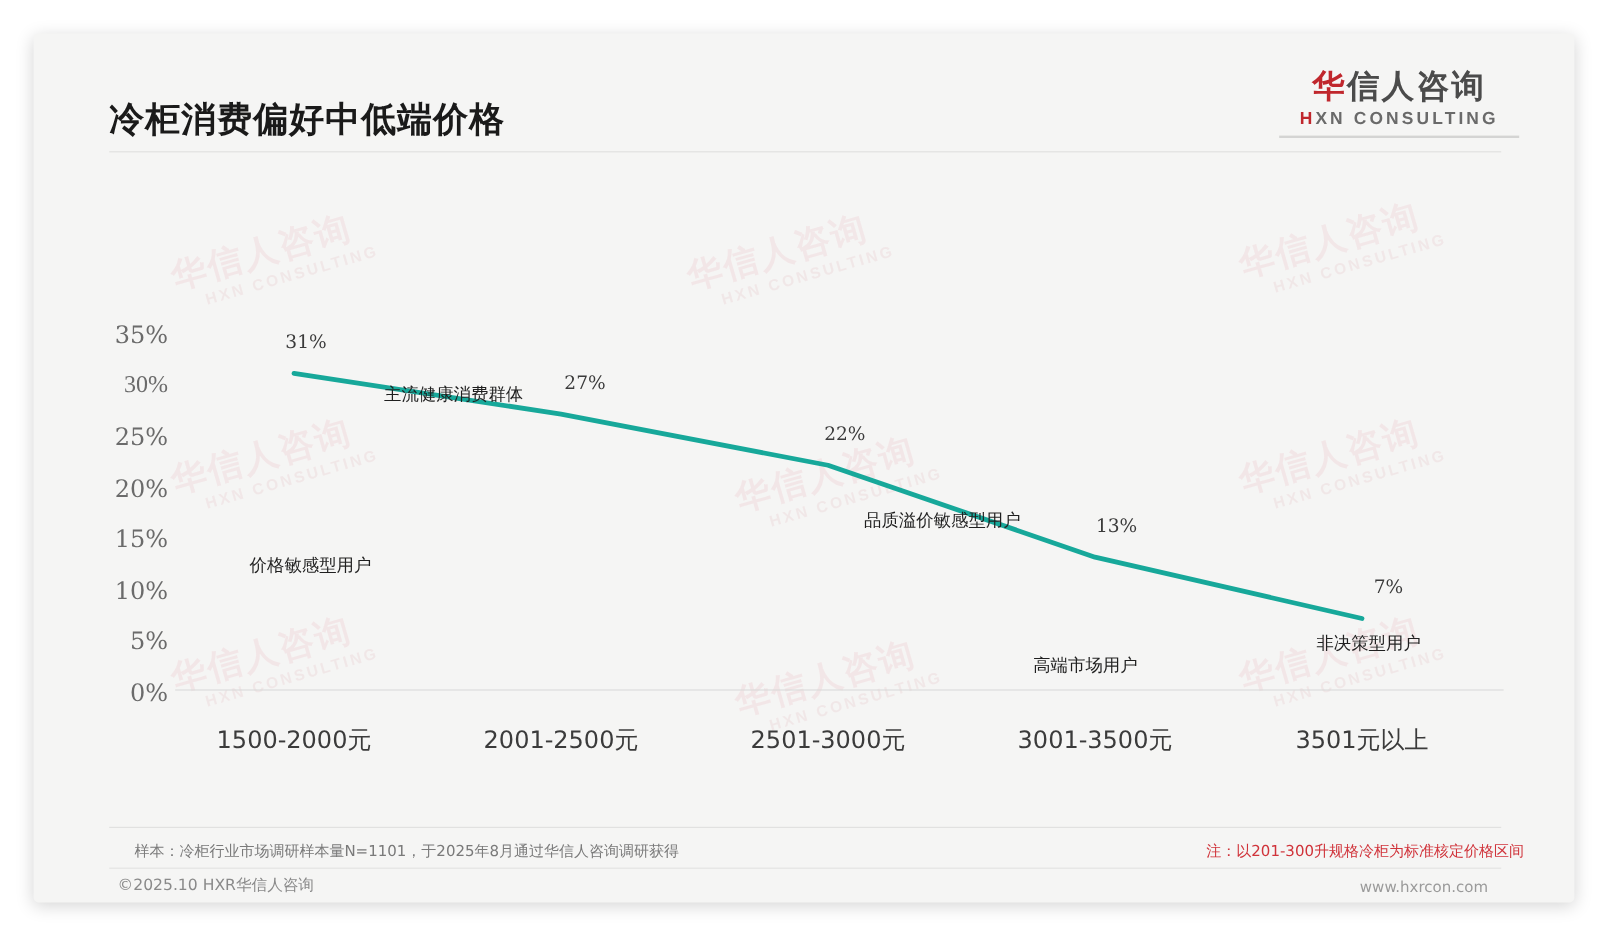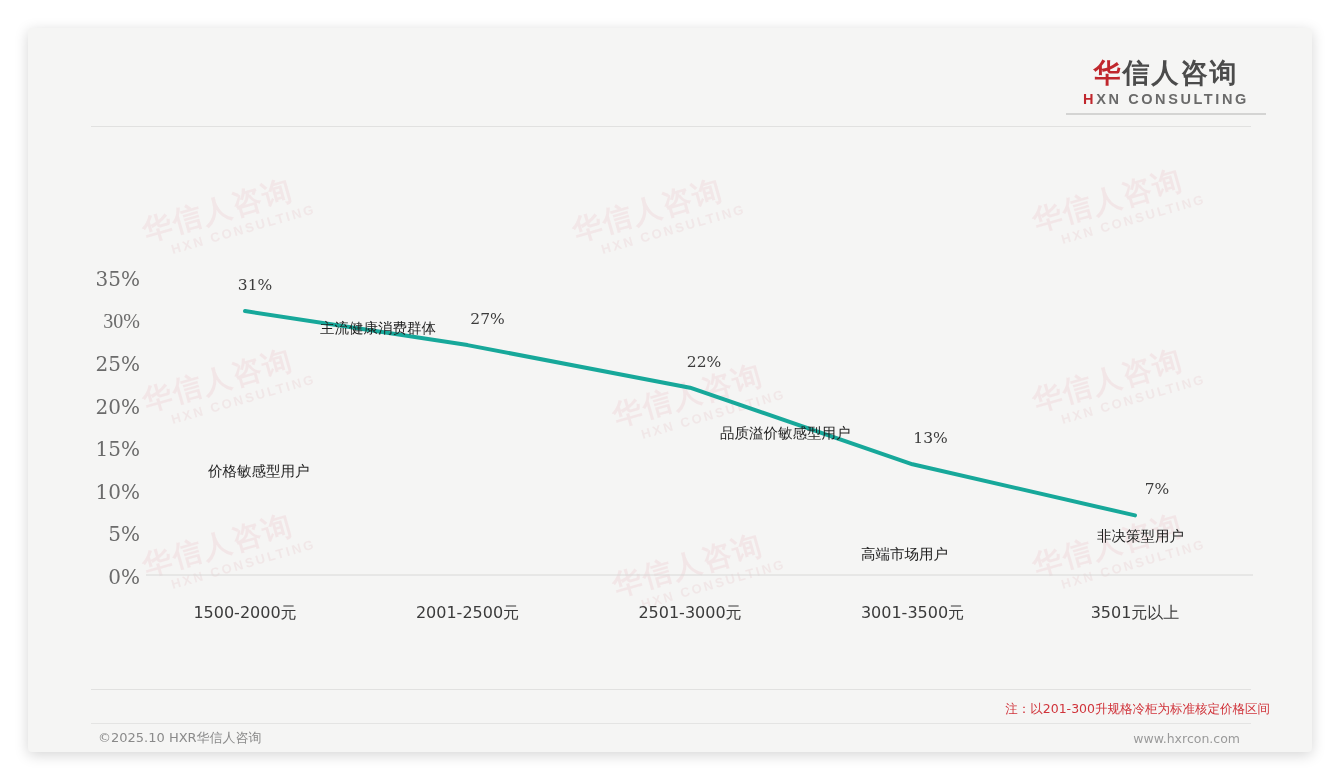--- a/index.html
+++ b/index.html
@@ -148,21 +148,21 @@
     position: absolute;
     left: 56px;
     top: 0;
     width: 56px;
     height: 724px;
   }
 
   .x-tick-label {
     position: absolute;
     text-align: center;
-    font-size: 16px;
+    font-size: 20px;
     color: #3b3b3b;
     transform: translateX(-50%);
     font-family: "DejaVu Sans", "Liberation Sans", sans-serif;
     white-space: nowrap;
   }
 
   .value-label {
     position: absolute;
     font-size: 15.5px;
     color: #3b3b3b;
@@ -274,20 +274,21 @@
       <span class="wm-cn">华信人咨询</span>
       <span class="wm-en">HXN CONSULTING</span>
     </div>
     <div class="watermark" style="left:1000px; top:520px;">
       <span class="wm-cn">华信人咨询</span>
       <span class="wm-en">HXN CONSULTING</span>
     </div>
   </div>
 
   <div id="header-bar">
+    <div id="header-title">冷柜消费偏好中低端价格</div>
     <div id="brand-logo">
       <div class="logo-cn"><span class="logo-accent">华</span><span>信人咨询</span></div>
       <div class="logo-en"><span class="logo-accent">H</span><span>XN CONSULTING</span></div>
       <div id="logo-underline"></div>
     </div>
     <div id="header-rule"></div>
   </div>
 
 
   <div id="chart-area">
@@ -322,18 +323,19 @@
     <div id="annotation-labels">
         <div class="annotation-label" style="left: 180px; top: 434px;">价格敏感型用户</div>
         <div class="annotation-label" style="left: 292px; top: 291px;">主流健康消费群体</div>
         <div class="annotation-label" style="left: 692px; top: 396px;">品质溢价敏感型用户</div>
         <div class="annotation-label" style="left: 833px; top: 517px;">高端市场用户</div>
         <div class="annotation-label" style="left: 1069px; top: 499px; text-align: center;">非决策型用户</div>
       </div>
   </div>
 
   <div id="footer-rule"></div>
+  <div id="footer-sample">样本：冷柜行业市场调研样本量N=1101，于2025年8月通过华信人咨询调研获得</div>
   <div id="footer-note">注：以201-300升规格冷柜为标准核定价格区间</div>
   <div id="footer-bottom-rule"></div>
   <div id="footer-copyright">©2025.10 HXR华信人咨询</div>
   <div id="footer-url">www.hxrcon.com</div>
 
 </div>
 
 </body></html>

